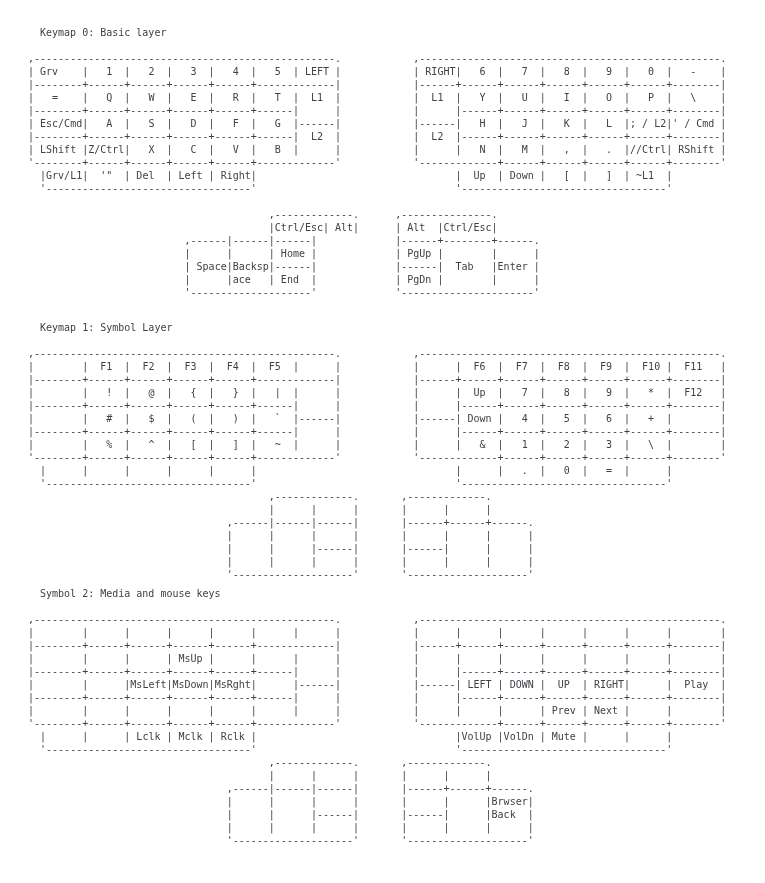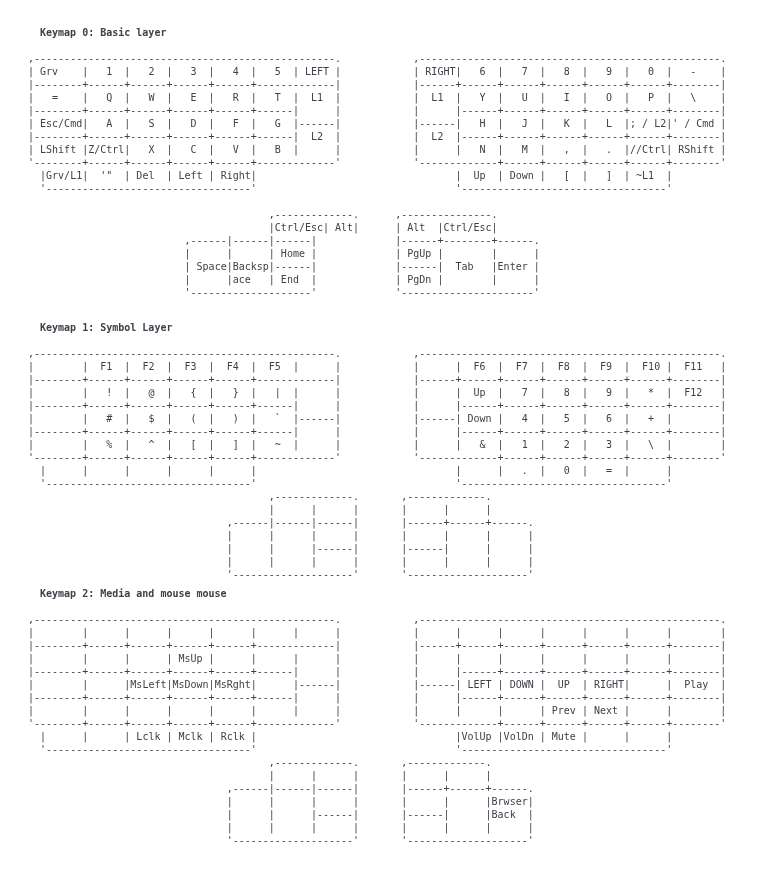--- a/index.html
+++ b/index.html
@@ -20,21 +20,21 @@
     font-family: "DejaVu Sans Mono", "Liberation Mono", monospace;
     font-size: 10px;
     line-height: 13px;
     color: #3f4149;
   }
   .keymap-section { margin: 0; }
   .keymap-section.km1 { margin-top: 22px; }
   .keymap-section.km2 { margin-top: 6px; }
   .km-title {
     white-space: pre;
-    font-weight: bold;
+    font-weight: normal;
     padding-left: 12px;
   }
   pre.art {
     margin: 13px 0 0 0;
     padding: 0;
     font-family: inherit;
     font-size: inherit;
     line-height: inherit;
     white-space: pre;
   }
@@ -83,21 +83,21 @@
                                         ,-------------.       ,-------------.
                                         |      |      |       |      |      |
                                  ,------|------|------|       |------+------+------.
                                  |      |      |      |       |      |      |      |
                                  |      |      |------|       |------|      |      |
                                  |      |      |      |       |      |      |      |
                                  '--------------------'       '--------------------'</pre>
   </section>
 
   <section class="keymap-section km2">
-    <div class="km-title">Keymap 2: Media and mouse mouse</div>
+    <div class="km-title">Symbol 2: Media and mouse keys</div>
     <pre class="art">,--------------------------------------------------.            ,--------------------------------------------------.
 |        |      |      |      |      |      |      |            |      |      |      |      |      |      |        |
 |--------+------+------+------+------+-------------|            |------+------+------+------+------+------+--------|
 |        |      |      | MsUp |      |      |      |            |      |      |      |      |      |      |        |
 |--------+------+------+------+------+------|      |            |      |------+------+------+------+------+--------|
 |        |      |MsLeft|MsDown|MsRght|      |------|            |------| LEFT | DOWN |  UP  | RIGHT|      |  Play  |
 |--------+------+------+------+------+------|      |            |      |------+------+------+------+------+--------|
 |        |      |      |      |      |      |      |            |      |      |      | Prev | Next |      |        |
 '--------+------+------+------+------+-------------'            '-------------+------+------+------+------+--------'
   |      |      | Lclk | Mclk | Rclk |                                 |VolUp |VolDn | Mute |      |      |

